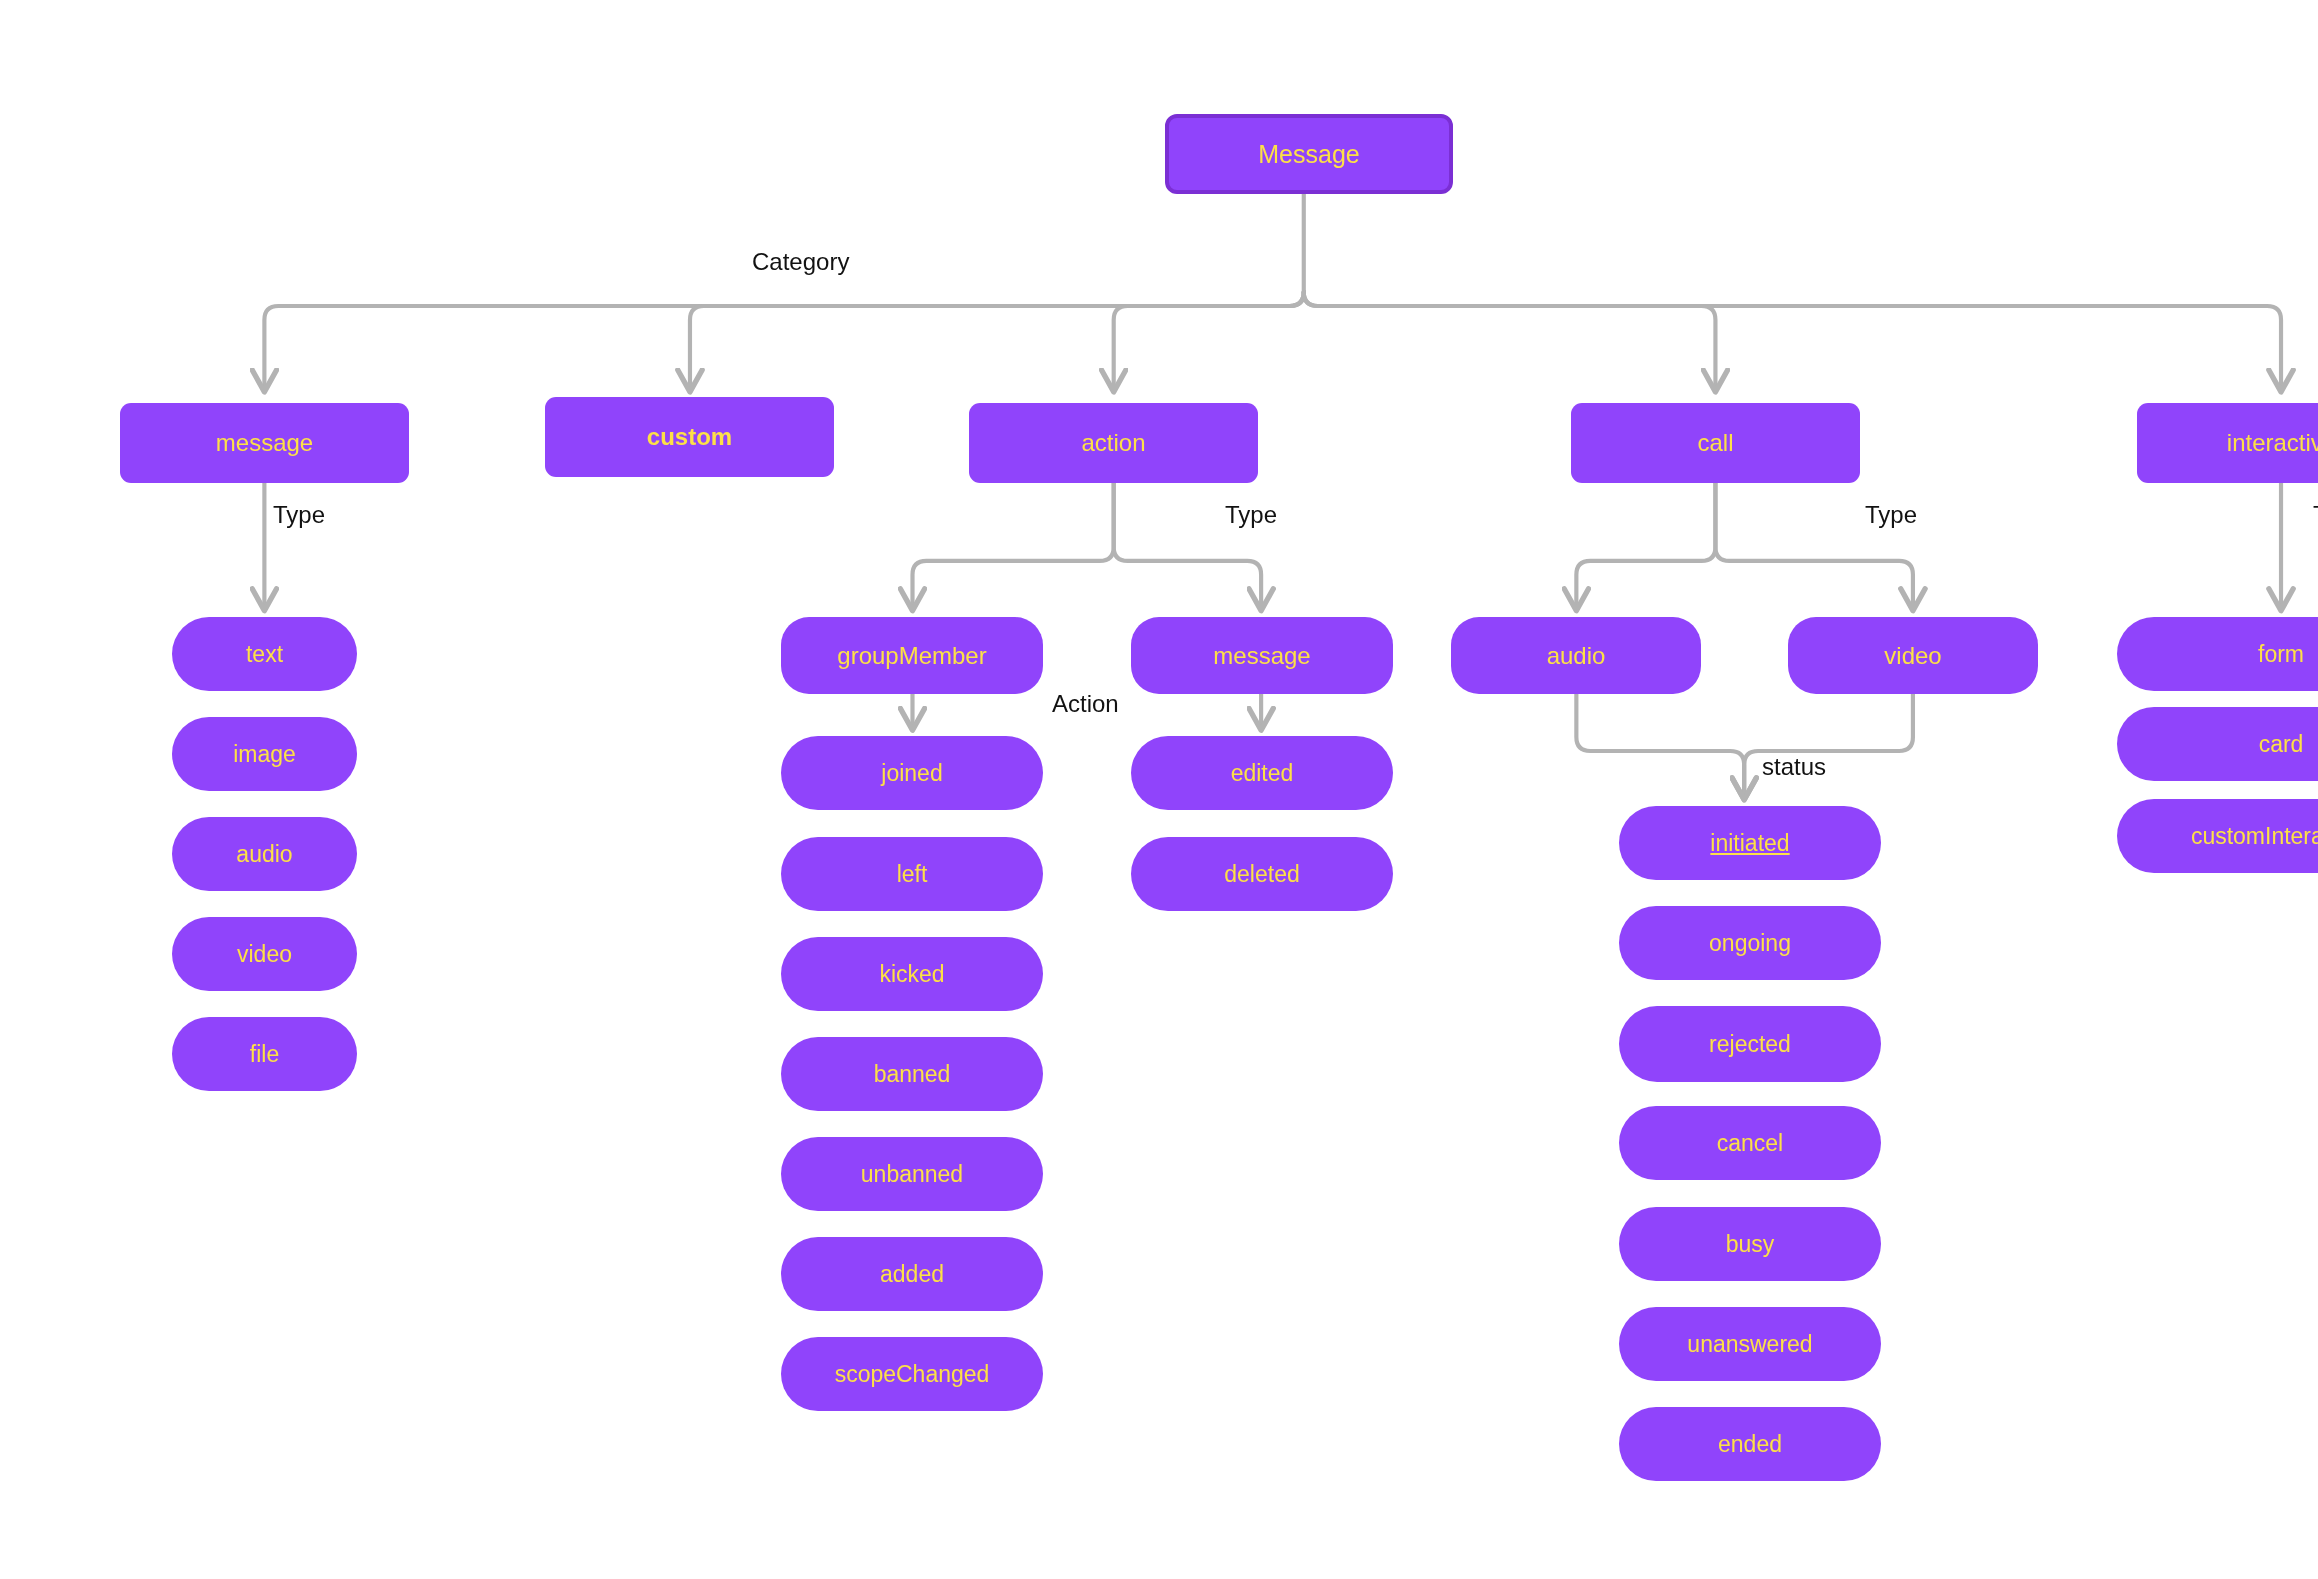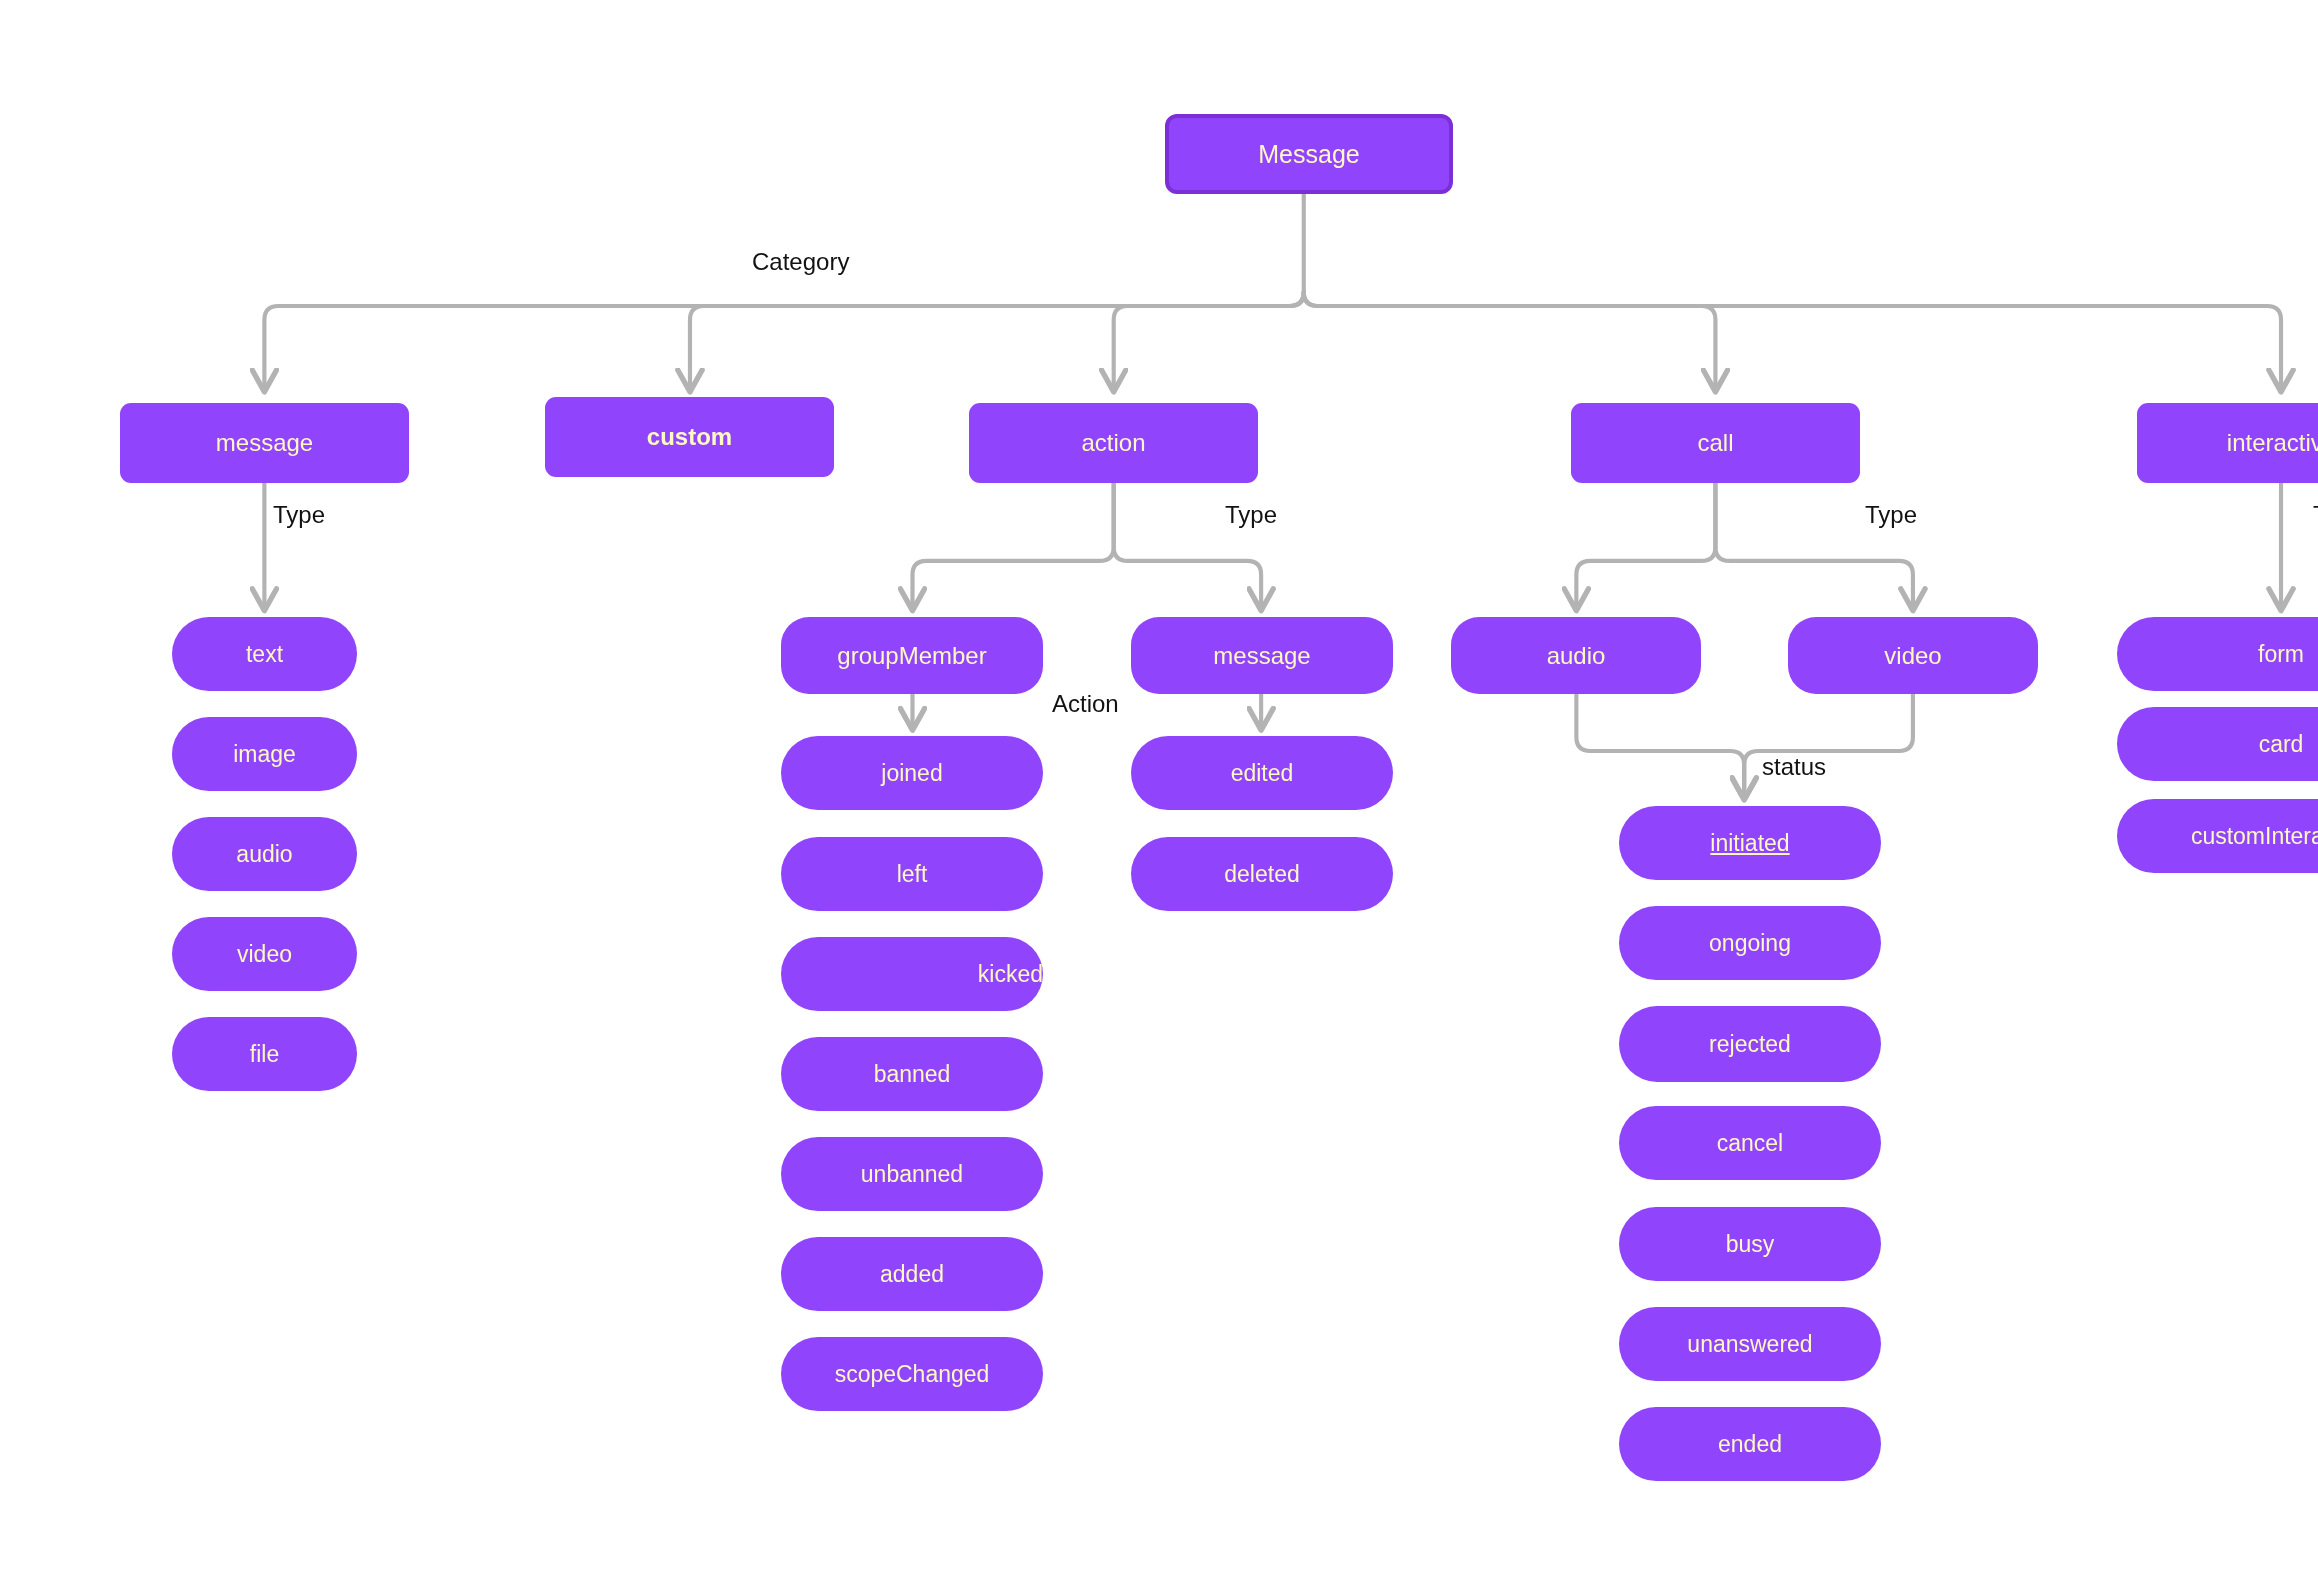--- a/index.html
+++ b/index.html
@@ -21,21 +21,21 @@
     top: 0;
     width: 2538px;
     height: 1579px;
   }
   .node {
     position: absolute;
     display: flex;
     align-items: center;
     justify-content: center;
     box-sizing: border-box;
-    color: #fef9c3;
+    color: #fde047;
     background: #9044fb;
     text-align: center;
     white-space: nowrap;
     line-height: 1;
   }
   .node-root {
     border: 4.6px solid #7b2fd4;
     border-radius: 12px;
     font-size: 25px;
   }
@@ -159,21 +159,21 @@
   <div class="node node-sub" style="left:1131px; top:617px; width:262px; height:77px;">
     <span>message</span>
   </div>
 
   <div class="node node-leaf" style="left:781px; top:736px; width:262px; height:74px;">
     <span>joined</span>
   </div>
   <div class="node node-leaf" style="left:781px; top:837px; width:262px; height:74px;">
     <span>left</span>
   </div>
-  <div class="node node-leaf" style="left:781px; top:937px; width:262px; height:74px;justify-content:flex-end;">
+  <div class="node node-leaf" style="left:781px; top:937px; width:262px; height:74px;">
     <span>kicked</span>
   </div>
   <div class="node node-leaf" style="left:781px; top:1037px; width:262px; height:74px;">
     <span>banned</span>
   </div>
   <div class="node node-leaf" style="left:781px; top:1137px; width:262px; height:74px;">
     <span>unbanned</span>
   </div>
   <div class="node node-leaf" style="left:781px; top:1337px; width:262px; height:74px;">
     <span>scopeChanged</span>

